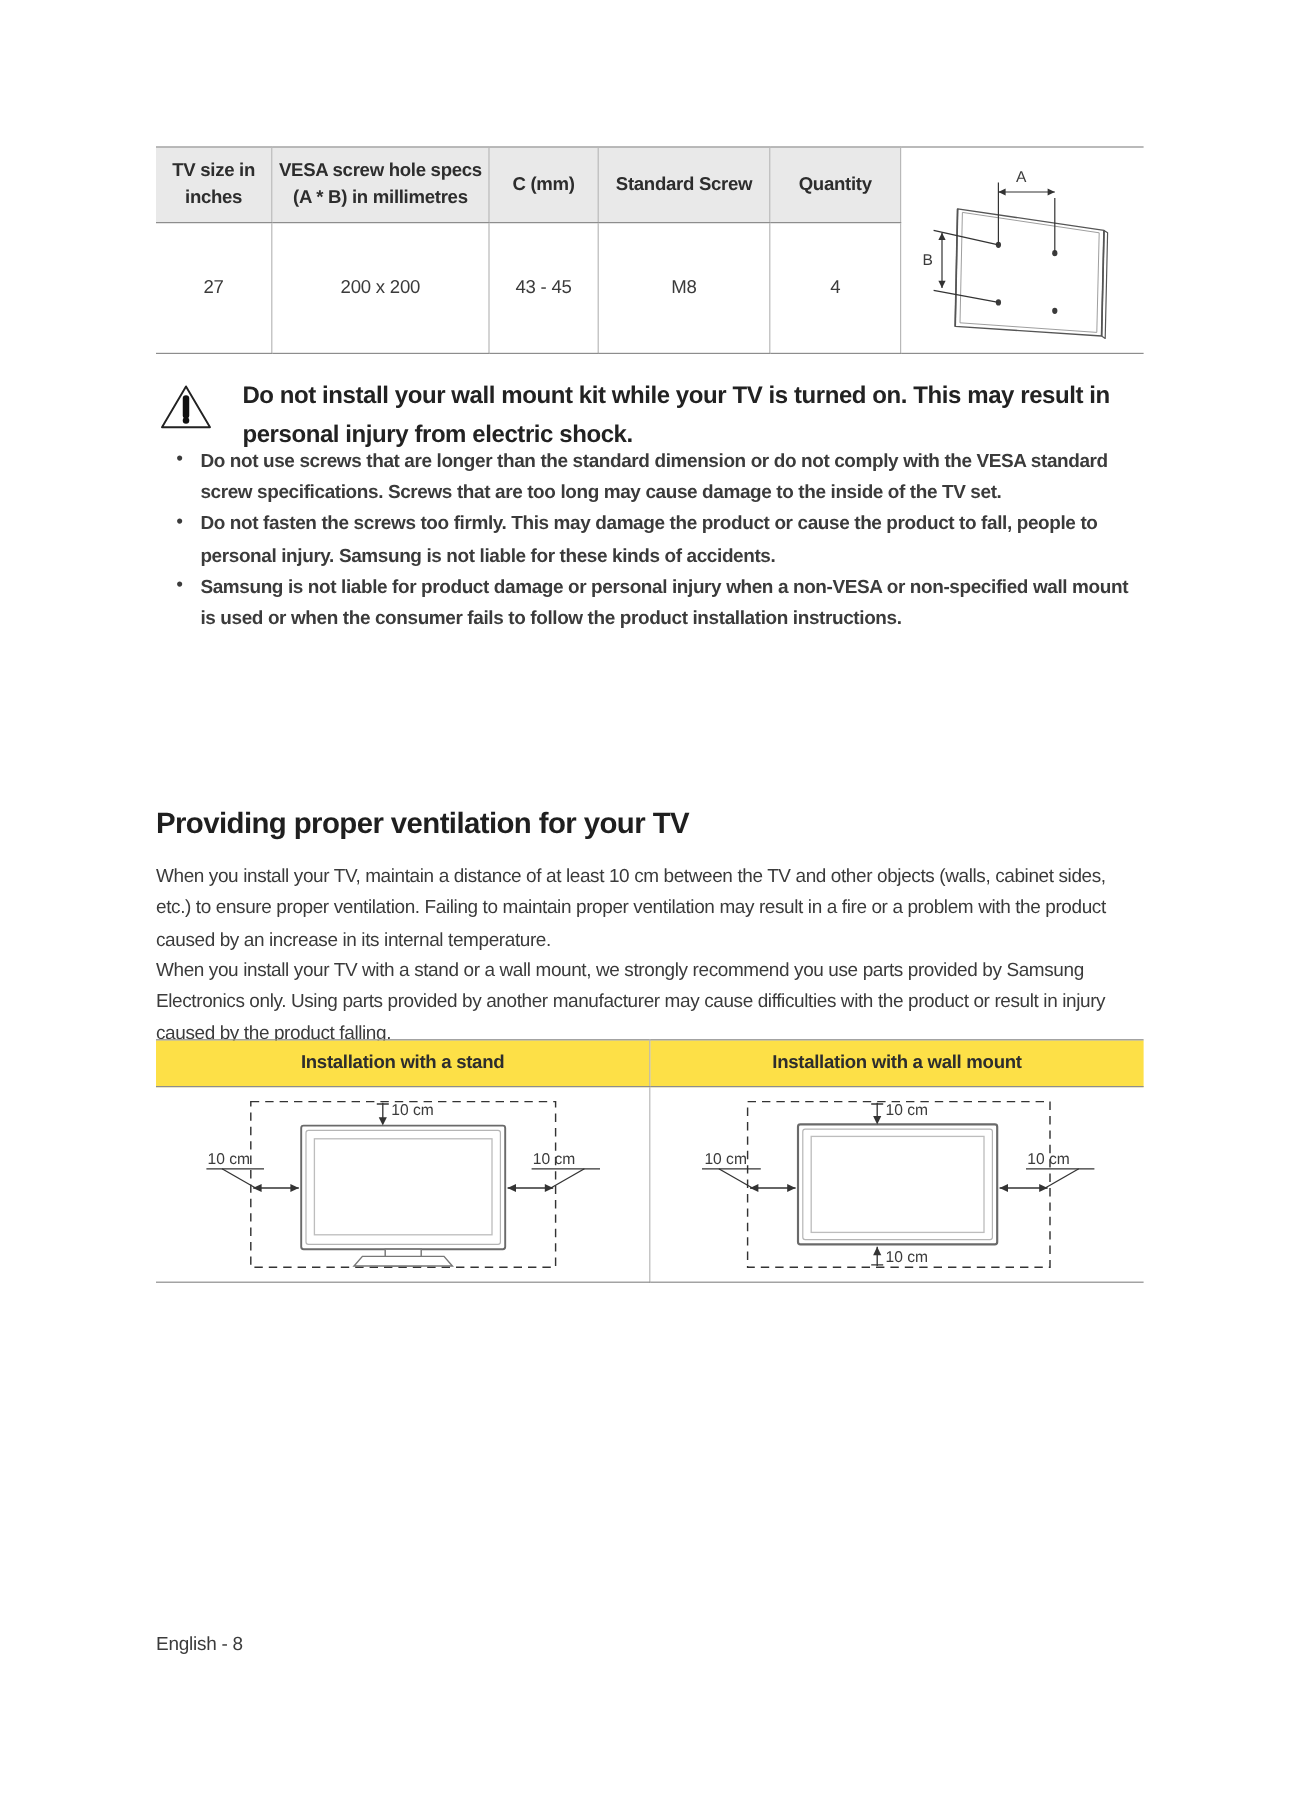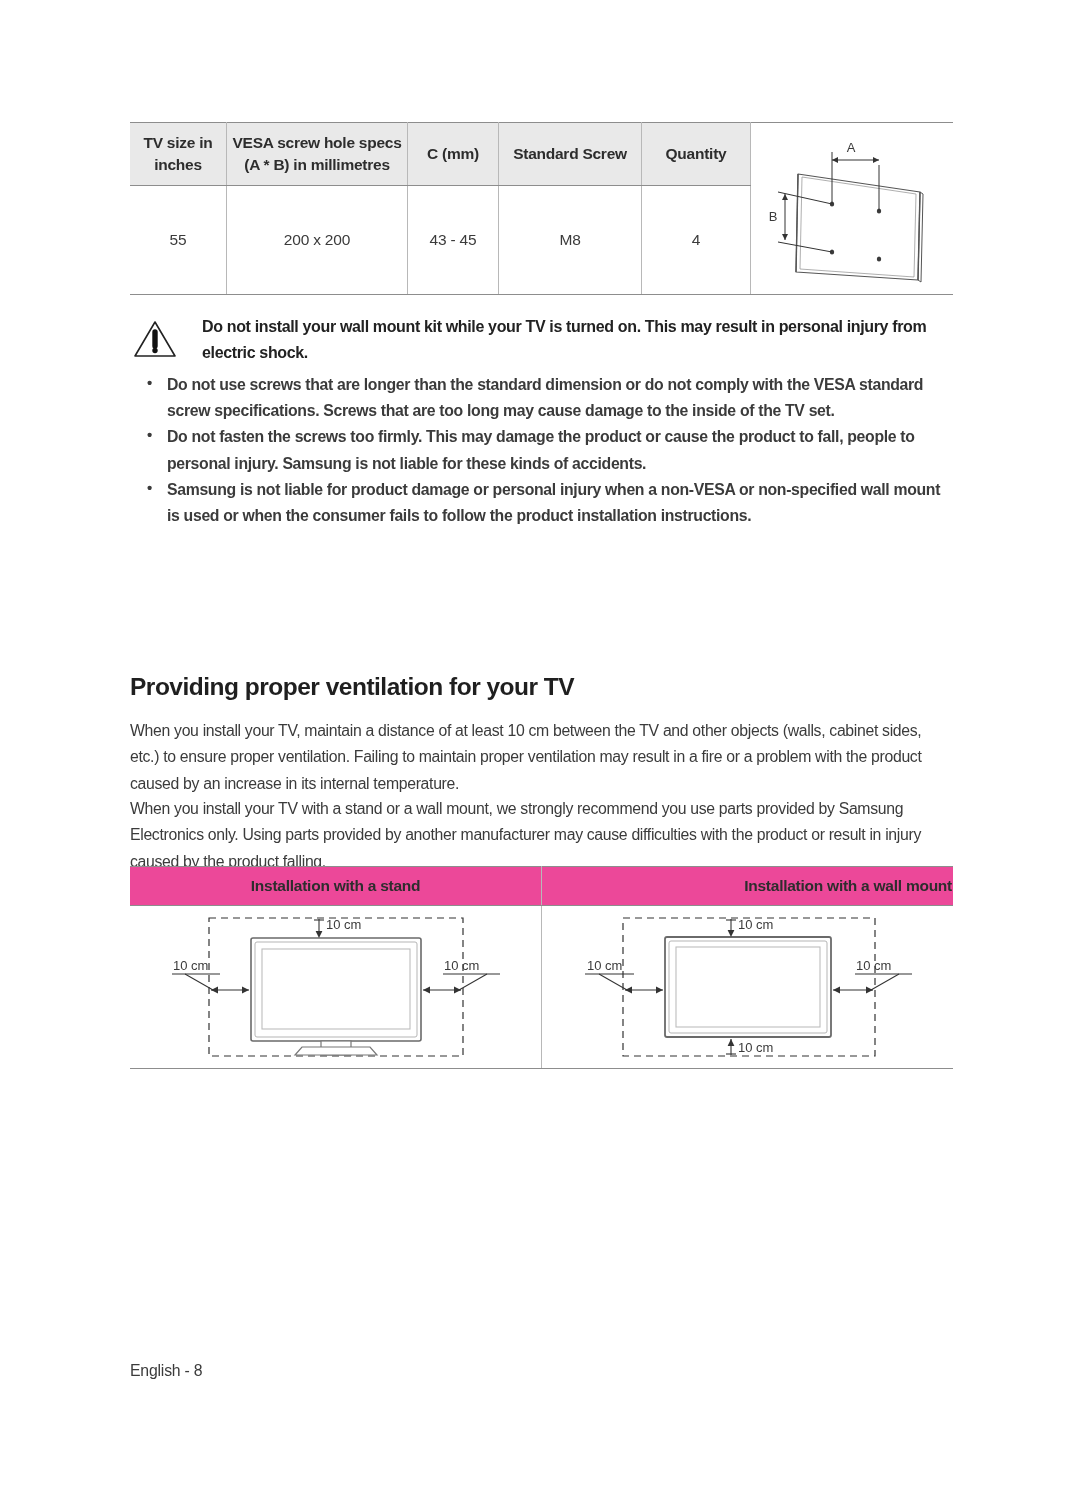--- a/index.html
+++ b/index.html
@@ -88,21 +88,21 @@
     width: 818px;
     display: flex;
     align-items: flex-start;
   }
   .warn-icon {
     width: 50px;
     flex: 0 0 50px;
     padding-top: 5px;
   }
   .warn-text {
-    font-size: 16px;
+    font-size: 20px;
     font-weight: bold;
     color: #222222;
     line-height: 1.62;
     letter-spacing: -0.35px;
     padding-left: 19px;
   }
 
   
   .bullets {
     position: absolute;
@@ -159,33 +159,33 @@
   
   .install-table {
     position: absolute;
     left: 130px;
     top: 866px;
     width: 818px;
     border-collapse: collapse;
     table-layout: fixed;
   }
   .install-table th {
-    background: #ec4899;
+    background: #fde047;
     font-size: 15.5px;
     font-weight: bold;
     color: #2d2d2d;
     height: 36px;
     letter-spacing: -0.25px;
     border-top: 1.6px solid #8d8d8d;
     border-bottom: 1.2px solid #8d8d8d;
     border-left: 1px solid #b8b8b8;
     border-right: 1px solid #b8b8b8;
   }
   .install-table th.first, .install-table td.first { border-left: none; }
-  .install-table th.last, .install-table td.last { border-right: none; text-align: right; }
+  .install-table th.last, .install-table td.last { border-right: none; }
   .install-table td {
     height: 162px;
     vertical-align: middle;
     text-align: center;
     border-bottom: 1.6px solid #8d8d8d;
     border-left: 1px solid #b8b8b8;
     border-right: 1px solid #b8b8b8;
     padding: 0;
   }
   .diag-wrap {
@@ -233,21 +233,21 @@
           <span>(A * B) in millimetres</span>
         </th>
         <th style="width:90px">C (mm)</th>
         <th style="width:142px">Standard Screw</th>
         <th style="width:108px">Quantity</th>
         <th class="diagram-head" style="width:202px"></th>
       </tr>
     </thead>
     <tbody>
       <tr>
-        <td class="first">55</td>
+        <td class="first">27</td>
         <td>200 x 200</td>
         <td>43 - 45</td>
         <td>M8</td>
         <td>4</td>
         <td class="diagram-cell">
           <div class="diagram-holder">
             <svg class="tv-back-svg" width="200" height="170" viewBox="0 0 200 170">
 
               <g fill="none" stroke="#555" stroke-width="1.1" stroke-linejoin="round">
                 <path d="M46,44 L168,62 L166,150 L44,142 Z"></path>

